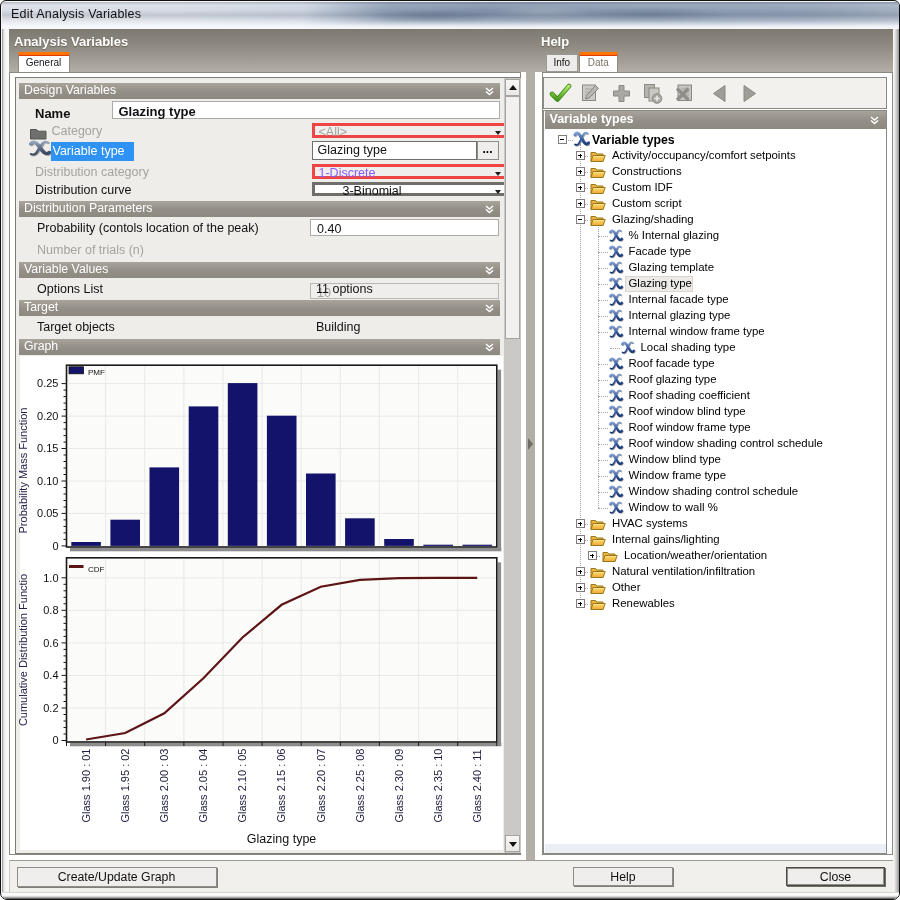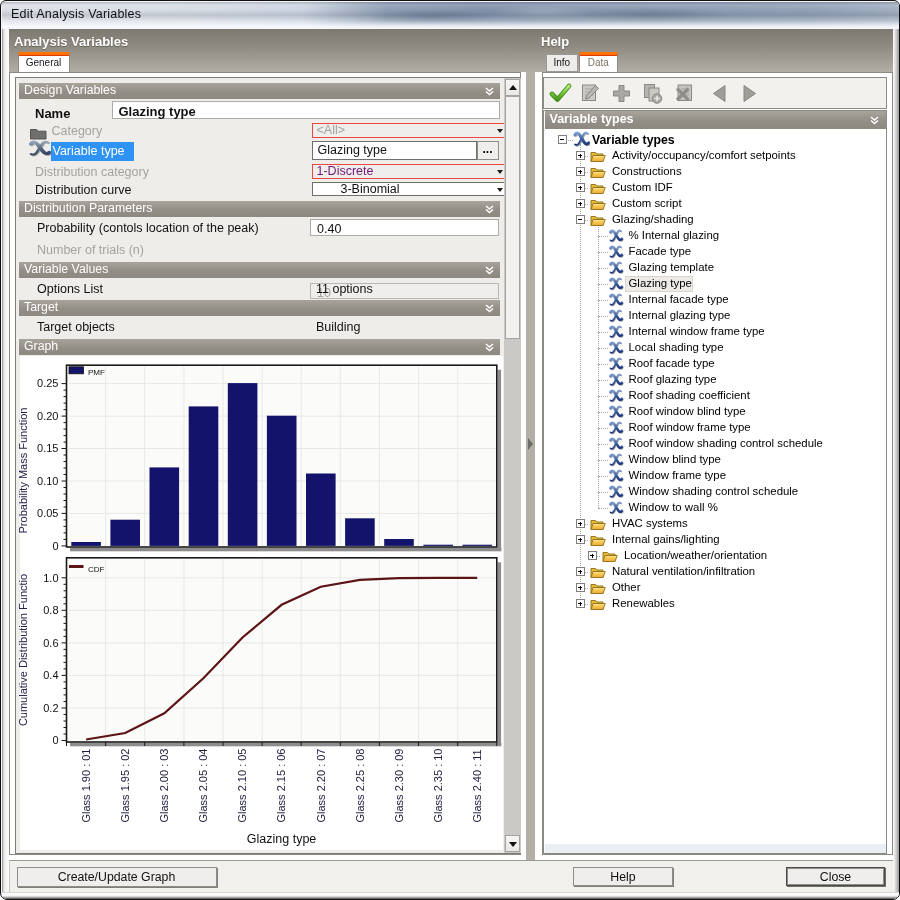--- a/index.html
+++ b/index.html
@@ -20,21 +20,21 @@
 #splitter{position:absolute;left:516.5px;top:43px;width:9.5px;height:788px;background:#b3afa7;}
 #spArrow{position:absolute;left:519px;top:409px;width:0;height:0;border-left:5.5px solid #6e6e66;border-top:6.5px solid transparent;border-bottom:6.5px solid transparent;}
 #form{position:absolute;left:5.5px;top:48px;width:506px;height:777px;background:#efedea;border:1px solid #7d7d76;}
 .sechdr{position:absolute;left:3.5px;width:481px;height:16px;background:linear-gradient(to bottom,#a8a39b 0%,#948f86 55%,#8d8880 100%);color:#fff;font-size:12.3px;padding-left:5px;line-height:15px;}
 .sechdr svg{position:absolute;right:6px;top:4px;}
 .flabel{position:absolute;font-size:12.5px;color:#111;}
 .flabel.dis{color:#a3a39f;}
 .fval{position:absolute;font-size:12.5px;color:#111;}
 .tfield{position:absolute;left:294.5px;width:189px;background:#fff;border:1px solid #ababa7;font-size:12.5px;color:#111;padding:2px 0 0 6px;}
 .tfield.dis{background:#efeeec;border-color:#b8b7b3;color:#a3a39f;}
-.drop{position:absolute;left:296px;width:196px;height:14.5px;border:1px solid #ef4444;background:#efeeec;font-size:12.5px;padding-left:4px;line-height:13px;}
+.drop{position:absolute;left:296px;width:196px;height:14.5px;border:3px solid #ef4444;background:#efeeec;font-size:12.5px;padding-left:4px;line-height:13px;}
 .drop .arr{position:absolute;right:4px;top:5px;width:0;height:0;border-left:3.8px solid transparent;border-right:3.8px solid transparent;border-top:4.2px solid #1c1c1c;}
 .graphwhite{position:absolute;left:4.5px;top:278px;width:483px;height:494px;background:#fff;}
 #scrollL{position:absolute;left:488.5px;top:0.5px;width:16.5px;height:775px;background:#cbc9c6;}
 .sbtn{position:absolute;left:0.5px;width:15.5px;height:17px;background:linear-gradient(to bottom,#f7f6f5,#e9e8e5);border:1px solid #a5a4a1;}
 .sbtn .up{position:absolute;left:3.2px;top:5px;width:0;height:0;border-left:4.2px solid transparent;border-right:4.2px solid transparent;border-bottom:5px solid #111;}
 .sbtn .dn{position:absolute;left:3.2px;top:6px;width:0;height:0;border-left:4.2px solid transparent;border-right:4.2px solid transparent;border-top:5px solid #111;}
 #thumbL{position:absolute;left:0.5px;top:18px;width:15.5px;height:243px;background:#f2f1ef;border:1px solid #a5a4a1;}
 #toolbar{position:absolute;left:534px;top:48px;width:343.5px;height:32px;background:#f2f1ee;border:1px solid #8a8a82;}
 #treebox{position:absolute;left:534px;top:81px;width:343.5px;height:744px;background:#fff;border:1px solid #8a8a82;}
 #treehdr{position:absolute;left:0.5px;top:0.5px;width:341.5px;height:17.5px;background:linear-gradient(to bottom,#a8a39b 0%,#948f86 55%,#8d8880 100%);color:#fff;font-size:12.5px;font-weight:bold;padding-left:5px;line-height:17px;}
@@ -122,21 +122,21 @@
         <svg class="abs" style="left:13.5px;top:62px;" width="22" height="17" viewBox="0 0 15 15" preserveAspectRatio="none">
           <path d="M1.2 3.4 C2.2 1.2 4.2 1.4 5.6 3.6 L9.2 9.6 C10.6 11.9 12.6 12.8 13.8 10.9" fill="none" stroke="#a0a0a0" stroke-width="2.7" stroke-linecap="round" transform="translate(0.75,0.75)"></path>
           <path d="M12.6 2.0 C11.2 0.9 9.7 1.6 8.8 3.5 L5.4 10.6 C4.4 12.7 2.8 13.4 1.3 12.4" fill="none" stroke="#a0a0a0" stroke-width="1.7" stroke-linecap="round" transform="translate(0.75,0.75)"></path>
           <path d="M1.2 3.4 C2.2 1.2 4.2 1.4 5.6 3.6 L9.2 9.6 C10.6 11.9 12.6 12.8 13.8 10.9" fill="none" stroke="url(#xgrey)" stroke-width="2.7" stroke-linecap="round"></path>
           <path d="M12.6 2.0 C11.2 0.9 9.7 1.6 8.8 3.5 L5.4 10.6 C4.4 12.7 2.8 13.4 1.3 12.4" fill="none" stroke="url(#xgrey)" stroke-width="1.7" stroke-linecap="round"></path>
         </svg>
         <div class="abs" style="left:35px;top:64px;width:83px;height:19px;background:#2e93f4;color:#fff;font-size:12.5px;line-height:18px;padding-left:2px;">Variable type</div>
         <div class="abs" style="left:296px;top:63.5px;width:165px;height:19px;background:#fff;border:1px solid #6f6e6a;font-size:12.5px;color:#111;line-height:17px;padding-left:5px;">Glazing type</div>
         <div class="abs" style="left:461px;top:63.5px;width:22px;height:19px;background:#efeeec;border:1px solid #8f8f8a;font-weight:bold;font-size:12px;text-align:center;line-height:14px;">...</div>
         <div class="flabel dis" style="left:19.5px;top:87px;">Distribution category</div>
-        <div class="drop" style="top:86.5px;color:#701a75;">1-Discrete<span class="arr"></span></div>
+        <div class="drop" style="top:86.5px;color:#8b5cf6;">1-Discrete<span class="arr"></span></div>
         <div class="flabel" style="left:19.5px;top:105.5px;">Distribution curve</div>
         <div class="drop" style="top:104px;background:#fff;border-color:#6f6e6a;color:#111;padding-left:28px;">3-Binomial<span class="arr"></span></div>
         <div class="flabel" style="left:21.5px;top:143px;">Probability (contols location of the peak)</div>
         <div class="tfield" style="top:141.5px;height:17px;">0.40</div>
         <div class="flabel dis" style="left:21.5px;top:165.5px;">Number of trials (n)</div>
         <div class="tfield dis" style="top:164px;height:16.5px;margin-top:41px;">10</div>
         <div class="flabel" style="left:21.5px;top:204.5px;">Options List</div>
         <div class="fval" style="left:300.5px;top:204.5px;">11 options</div>
         <div class="flabel" style="left:21.5px;top:242.5px;">Target objects</div>
         <div class="fval" style="left:300.5px;top:242.5px;">Building</div>
@@ -500,21 +500,21 @@
             <div class="abs" style="left:64.5px;top:0.5px;width:14px;height:15px;">
               <svg class="abs" style="left:0;top:0.5px;" width="14.5" height="14" viewBox="0 0 15.4 15.4">
                 <path d="M1.2 3.4 C2.2 1.2 4.2 1.4 5.6 3.6 L9.2 9.6 C10.6 11.9 12.6 12.8 13.8 10.9" fill="none" stroke="#a0a0a0" stroke-width="2.7" stroke-linecap="round" transform="translate(0.75,0.75)"></path>
                 <path d="M12.6 2.0 C11.2 0.9 9.7 1.6 8.8 3.5 L5.4 10.6 C4.4 12.7 2.8 13.4 1.3 12.4" fill="none" stroke="#a0a0a0" stroke-width="1.7" stroke-linecap="round" transform="translate(0.75,0.75)"></path>
                 <path d="M1.2 3.4 C2.2 1.2 4.2 1.4 5.6 3.6 L9.2 9.6 C10.6 11.9 12.6 12.8 13.8 10.9" fill="none" stroke="url(#xg)" stroke-width="2.7" stroke-linecap="round"></path>
                 <path d="M12.6 2.0 C11.2 0.9 9.7 1.6 8.8 3.5 L5.4 10.6 C4.4 12.7 2.8 13.4 1.3 12.4" fill="none" stroke="url(#xg)" stroke-width="1.7" stroke-linecap="round"></path>
               </svg>
             </div>
             <div class="abs" style="left:84px;top:1.5px;">Internal window frame type</div>
           </div>
-          <div class="trow" style="left:0;top:210px;width:340px;">
+          <div class="trow" style="left:12px;top:210px;width:340px;">
             <div class="doth" style="left:53.5px;top:8px;width:10px;"></div>
             <div class="abs" style="left:64.5px;top:0.5px;width:14px;height:15px;">
               <svg class="abs" style="left:0;top:0.5px;" width="14.5" height="14" viewBox="0 0 15.4 15.4">
                 <path d="M1.2 3.4 C2.2 1.2 4.2 1.4 5.6 3.6 L9.2 9.6 C10.6 11.9 12.6 12.8 13.8 10.9" fill="none" stroke="#a0a0a0" stroke-width="2.7" stroke-linecap="round" transform="translate(0.75,0.75)"></path>
                 <path d="M12.6 2.0 C11.2 0.9 9.7 1.6 8.8 3.5 L5.4 10.6 C4.4 12.7 2.8 13.4 1.3 12.4" fill="none" stroke="#a0a0a0" stroke-width="1.7" stroke-linecap="round" transform="translate(0.75,0.75)"></path>
                 <path d="M1.2 3.4 C2.2 1.2 4.2 1.4 5.6 3.6 L9.2 9.6 C10.6 11.9 12.6 12.8 13.8 10.9" fill="none" stroke="url(#xg)" stroke-width="2.7" stroke-linecap="round"></path>
                 <path d="M12.6 2.0 C11.2 0.9 9.7 1.6 8.8 3.5 L5.4 10.6 C4.4 12.7 2.8 13.4 1.3 12.4" fill="none" stroke="url(#xg)" stroke-width="1.7" stroke-linecap="round"></path>
               </svg>
             </div>
             <div class="abs" style="left:84px;top:1.5px;">Local shading type</div>

